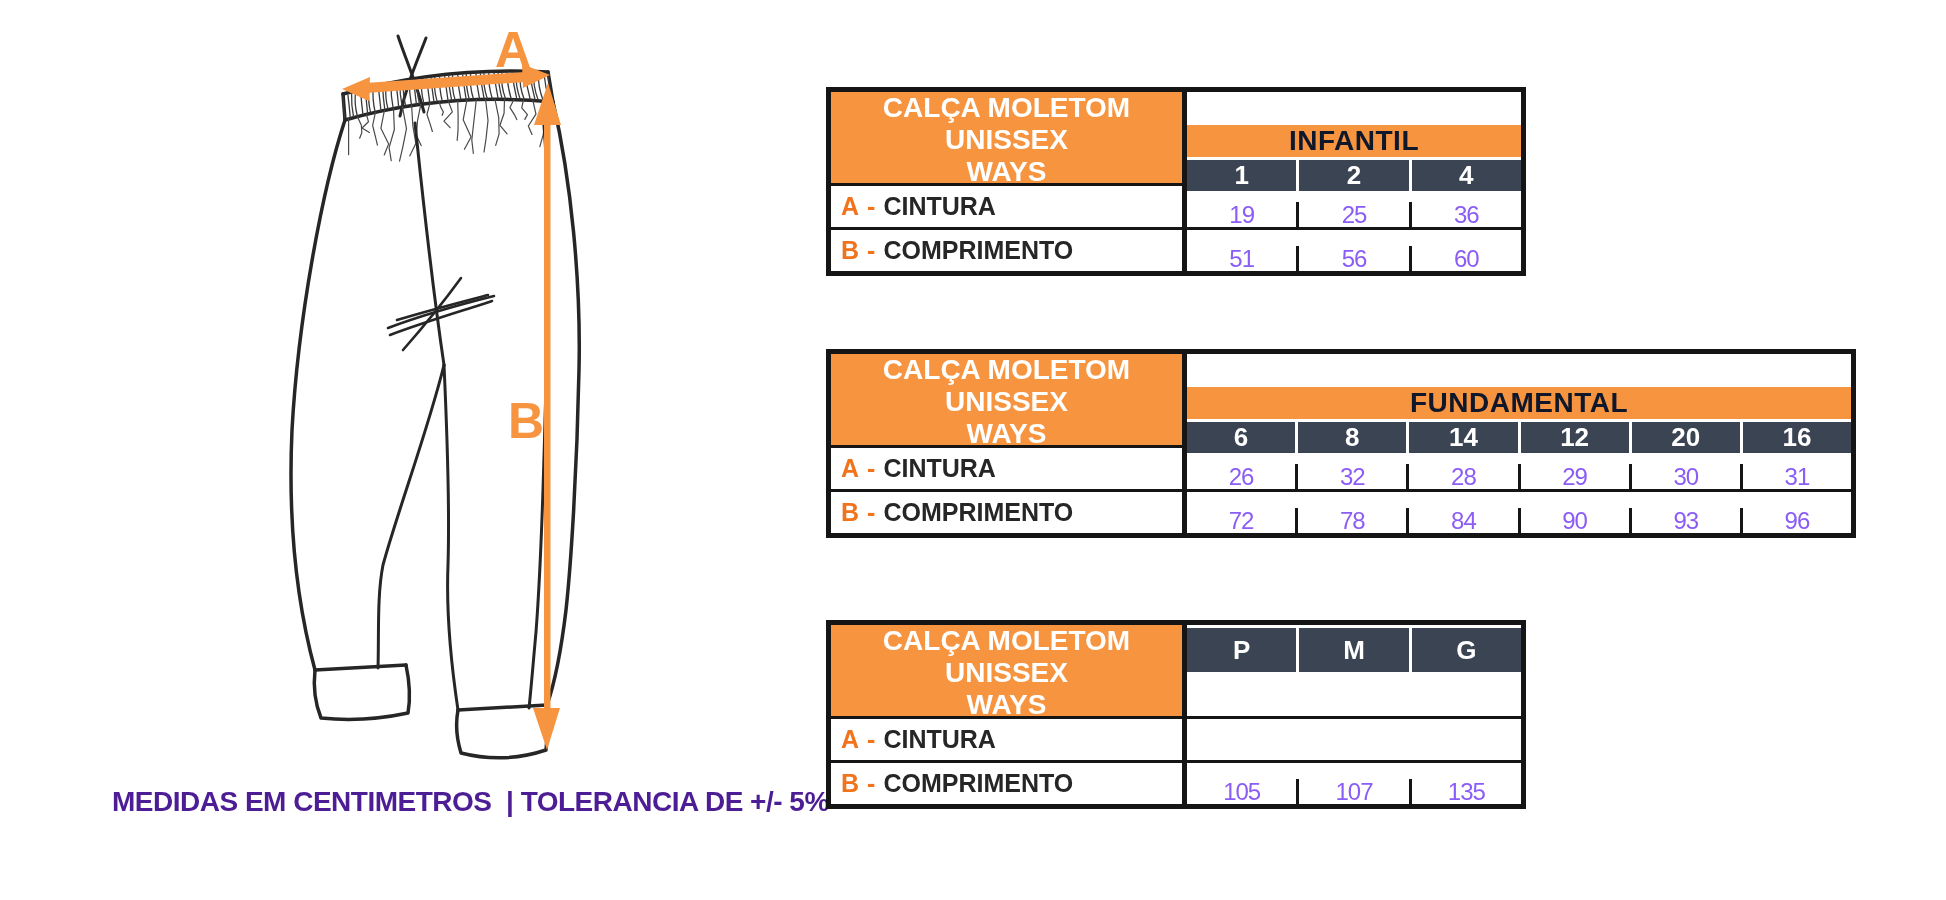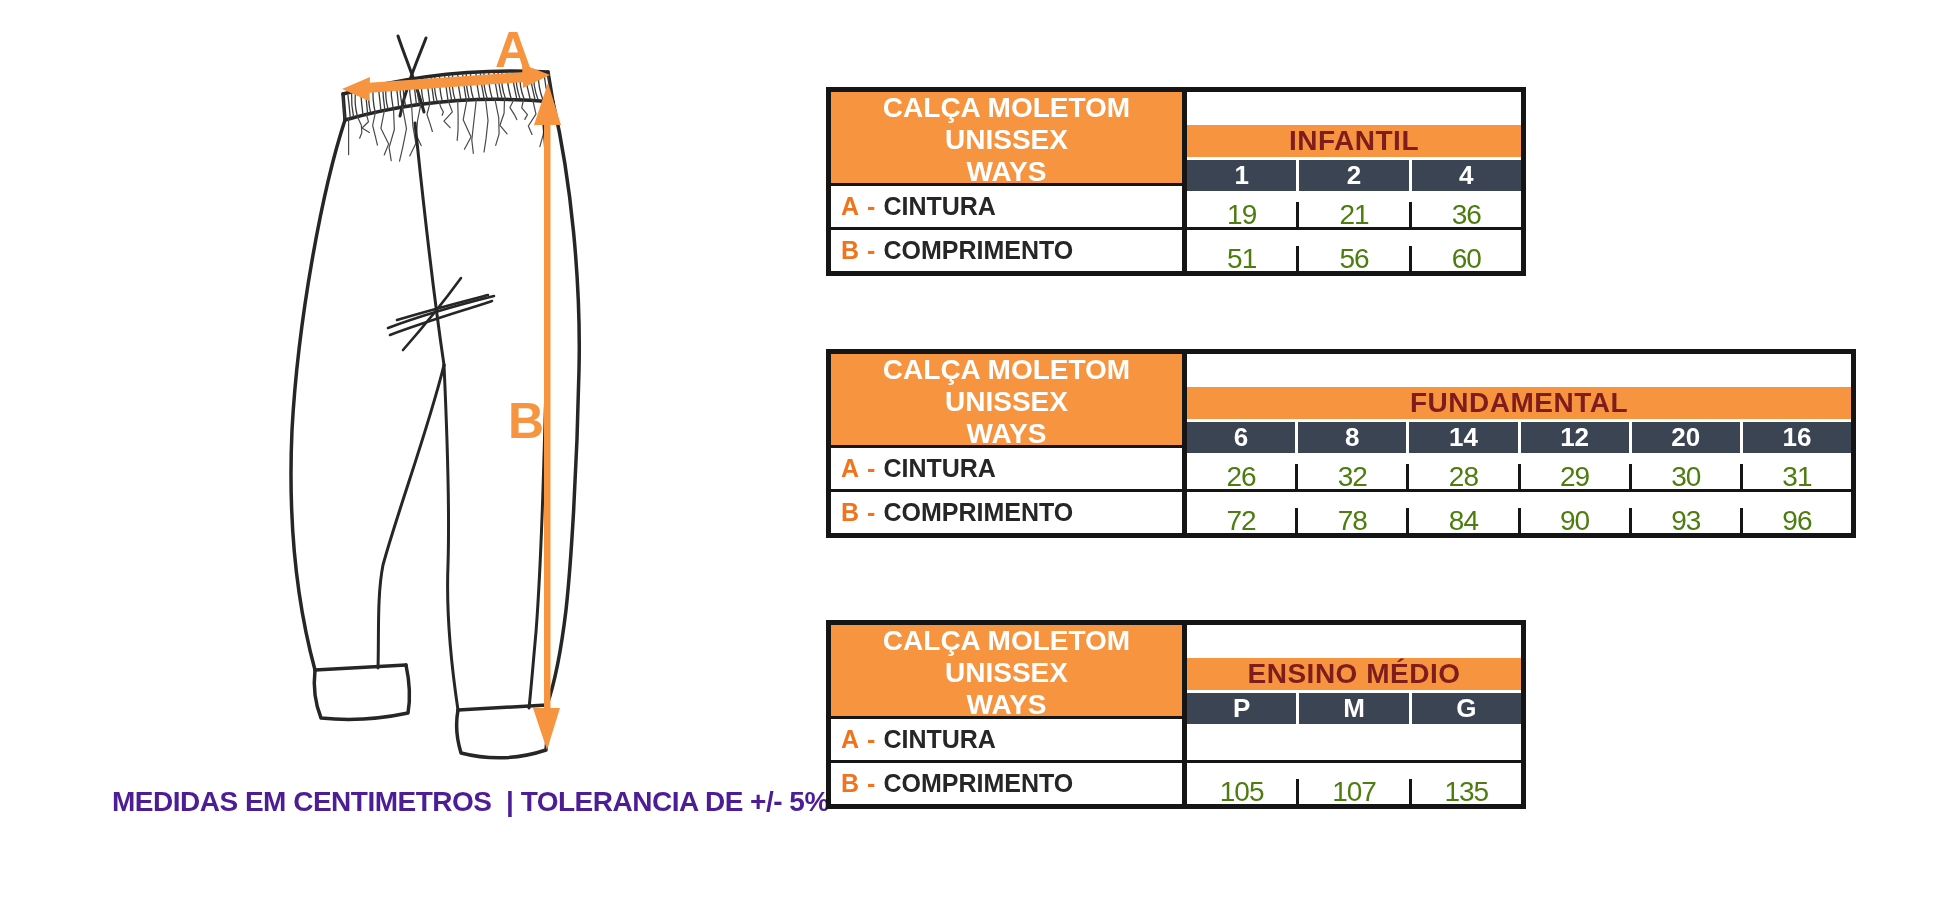--- a/index.html
+++ b/index.html
@@ -21,39 +21,39 @@
   .stable.t1{left:826px;top:349px;width:1030px;}
   .stable.t2{left:826px;top:620px;width:700px;}
   .thead{display:flex;height:91px;}
   .product-cell{
     flex:0 0 356px;width:356px;box-sizing:border-box;border-right:5px solid var(--line);
     background:var(--orange);color:#fff;font-weight:bold;font-size:28px;text-align:center;
     display:flex;flex-direction:column;justify-content:space-evenly;align-items:center;
   }
   .right-head{flex:1;display:flex;flex-direction:column;background:#fff;}
   .group-cell{
-    height:44px;background:var(--orange);color:#7f1d1d;font-weight:bold;font-size:28px;
+    height:44px;background:var(--orange);color:#0f172a;font-weight:bold;font-size:28px;
     display:flex;align-items:center;justify-content:center;letter-spacing:0.5px;margin-top:33px;
   }
   .sizes-row{height:47px;box-sizing:border-box;display:flex;gap:3px;padding-top:3px;background:#fff;}
   .size-cell{
     flex:1;background:var(--dark);color:#fff;font-weight:bold;font-size:26px;
     display:flex;align-items:center;justify-content:center;
   }
   .drow{display:flex;height:41px;border-top:3px solid var(--line);}
   .rlabel{
     flex:0 0 356px;width:356px;box-sizing:border-box;border-right:5px solid var(--line);
     display:flex;align-items:center;padding-left:10px;gap:8px;
     font-weight:bold;font-size:25px;color:var(--ink);white-space:nowrap;
   }
   .rlabel .key,.rlabel .sep{color:var(--key_orange);}
   .vals{flex:1;display:flex;}
   .val-cell{
     flex:1;display:flex;align-items:center;justify-content:center;
-    font-size:28px;color:#4d7c0f;border-left:3px solid var(--line);letter-spacing:-1px;margin-top:16px;
+    font-size:24px;color:#8b5cf6;border-left:3px solid var(--line);letter-spacing:-1px;margin-top:16px;
   }
   .val-cell:first-child{border-left:none;}
 </style>
 </head>
 <body>
 
 <div id="canvas" style="--orange: #F79440; --key_orange: #F1741C; --dark: #3B4453; --line: #151515; --ink: #262626;">
 
   <svg id="pants-svg" viewBox="0 0 420 790">
     <g fill="none" stroke="#262626" stroke-linecap="round" stroke-linejoin="round">
@@ -203,21 +203,21 @@
           </div>
         </div>
         <div class="drow">
           <div class="rlabel">
             <span class="key">A</span>
             <span class="sep">-</span>
             <span class="lab">CINTURA</span>
           </div>
           <div class="vals">
             <div class="val-cell">19</div>
-            <div class="val-cell">21</div>
+            <div class="val-cell">25</div>
             <div class="val-cell">36</div>
           </div>
         </div>
         <div class="drow">
           <div class="rlabel">
             <span class="key">B</span>
             <span class="sep">-</span>
             <span class="lab">COMPRIMENTO</span>
           </div>
           <div class="vals">
@@ -276,21 +276,20 @@
           </div>
         </div>
       </div>
       <div class="stable t2">
         <div class="thead">
           <div class="product-cell">
             <div>CALÇA MOLETOM UNISSEX</div>
             <div>WAYS</div>
           </div>
           <div class="right-head">
-            <div class="group-cell">ENSINO MÉDIO</div>
             <div class="sizes-row">
               <div class="size-cell">P</div>
               <div class="size-cell">M</div>
               <div class="size-cell">G</div>
             </div>
           </div>
         </div>
         <div class="drow">
           <div class="rlabel">
             <span class="key">A</span>

